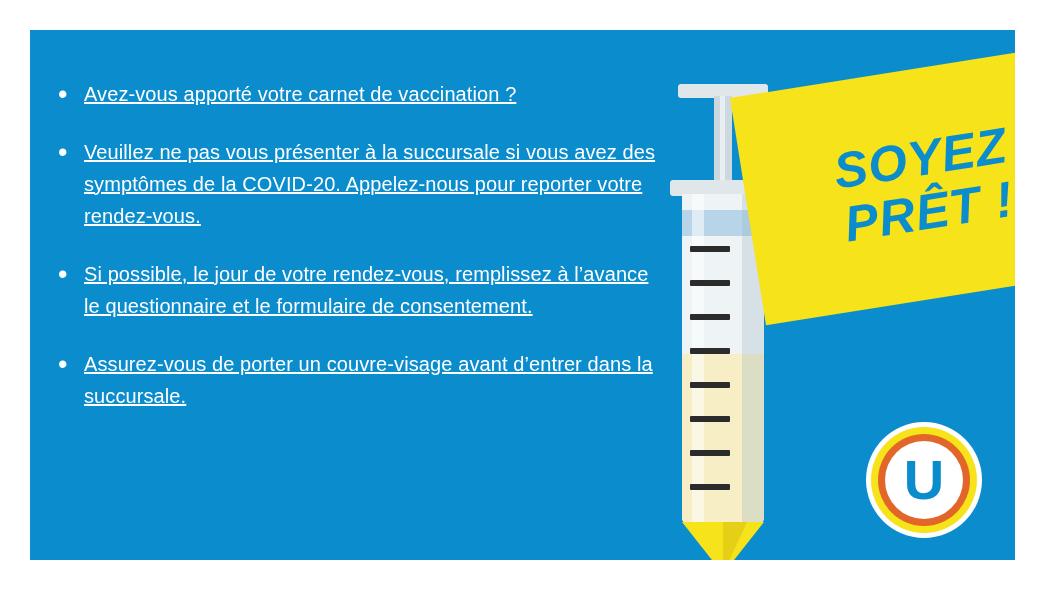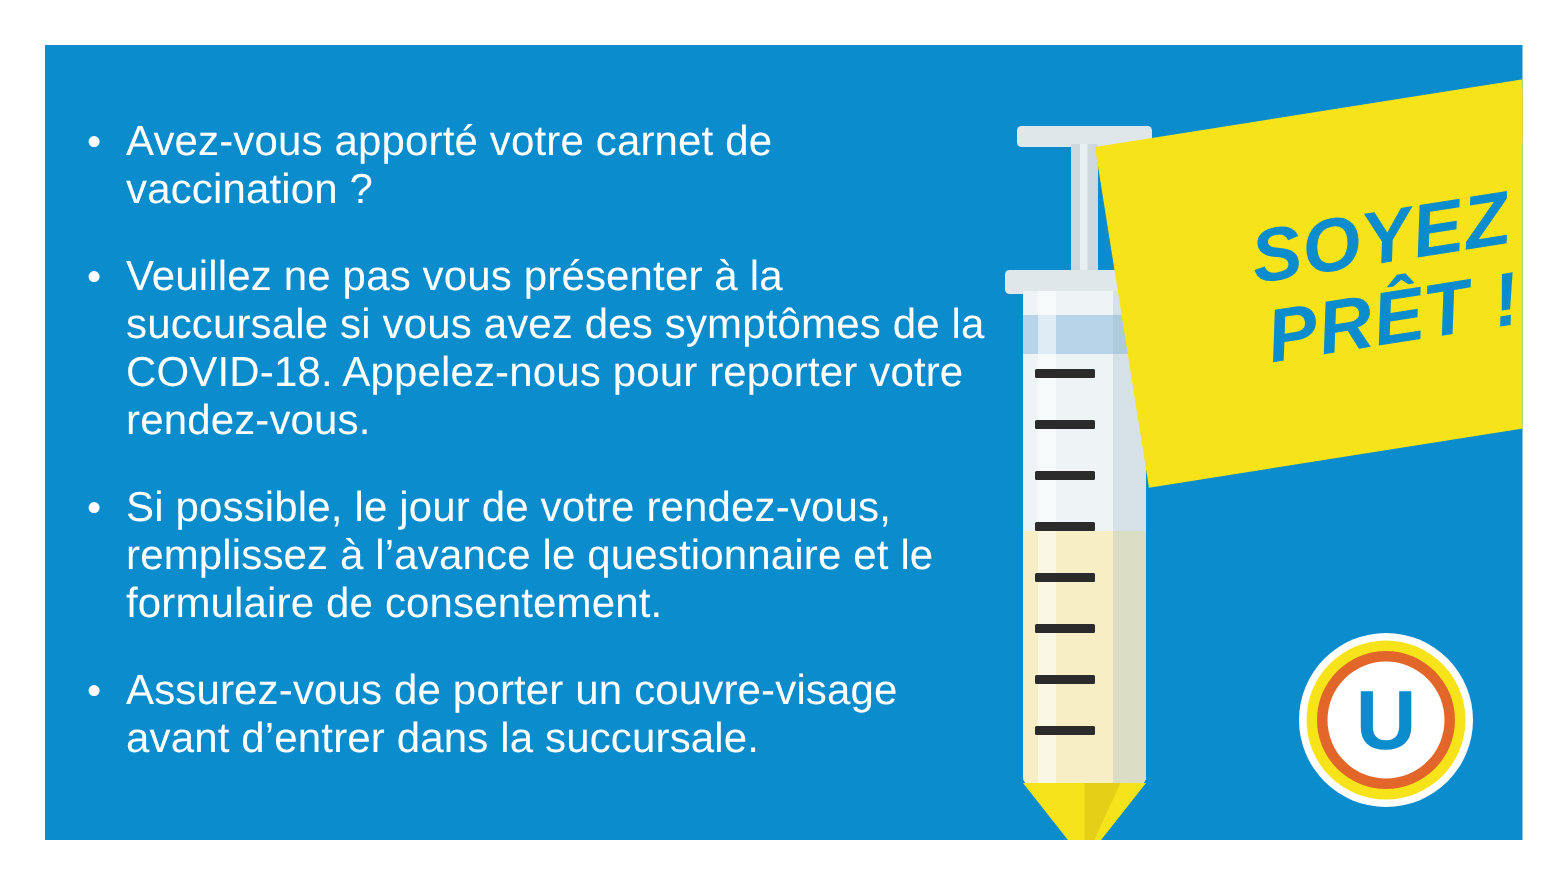--- a/index.html
+++ b/index.html
@@ -38,23 +38,24 @@
   }
   .bullet-dot {
     flex: 0 0 auto;
     width: 26px;
     font-size: 27px;
     line-height: 32px;
     text-align: left;
   }
   .bullet-text {
     flex: 1 1 auto;
-    font-size: 28px;
+    font-size: 20px;
     line-height: 32px;
     letter-spacing: 0.1px;
+    text-decoration: underline;
   }
 
   
   .ribbon-wrap {
     position: absolute;
     left: 700px;
     top: 22px;
     width: 300px;
     height: 330px;
     pointer-events: none;
@@ -269,21 +270,21 @@
 
 <div class="poster">
 
   <div class="bullets">
     <div class="bullet-row">
       <span class="bullet-dot">•</span>
       <span class="bullet-text">Avez-vous apporté votre carnet de vaccination ?</span>
     </div>
     <div class="bullet-row">
       <span class="bullet-dot">•</span>
-      <span class="bullet-text">Veuillez ne pas vous présenter à la succursale si vous avez des symptômes de la COVID-18. Appelez-nous pour reporter votre rendez-vous.</span>
+      <span class="bullet-text">Veuillez ne pas vous présenter à la succursale si vous avez des symptômes de la COVID-20. Appelez-nous pour reporter votre rendez-vous.</span>
     </div>
     <div class="bullet-row">
       <span class="bullet-dot">•</span>
       <span class="bullet-text">Si possible, le jour de votre rendez-vous, remplissez à l’avance le questionnaire et le formulaire de consentement.</span>
     </div>
     <div class="bullet-row">
       <span class="bullet-dot">•</span>
       <span class="bullet-text">Assurez-vous de porter un couvre-visage avant d’entrer dans la succursale.</span>
     </div>
   </div>

